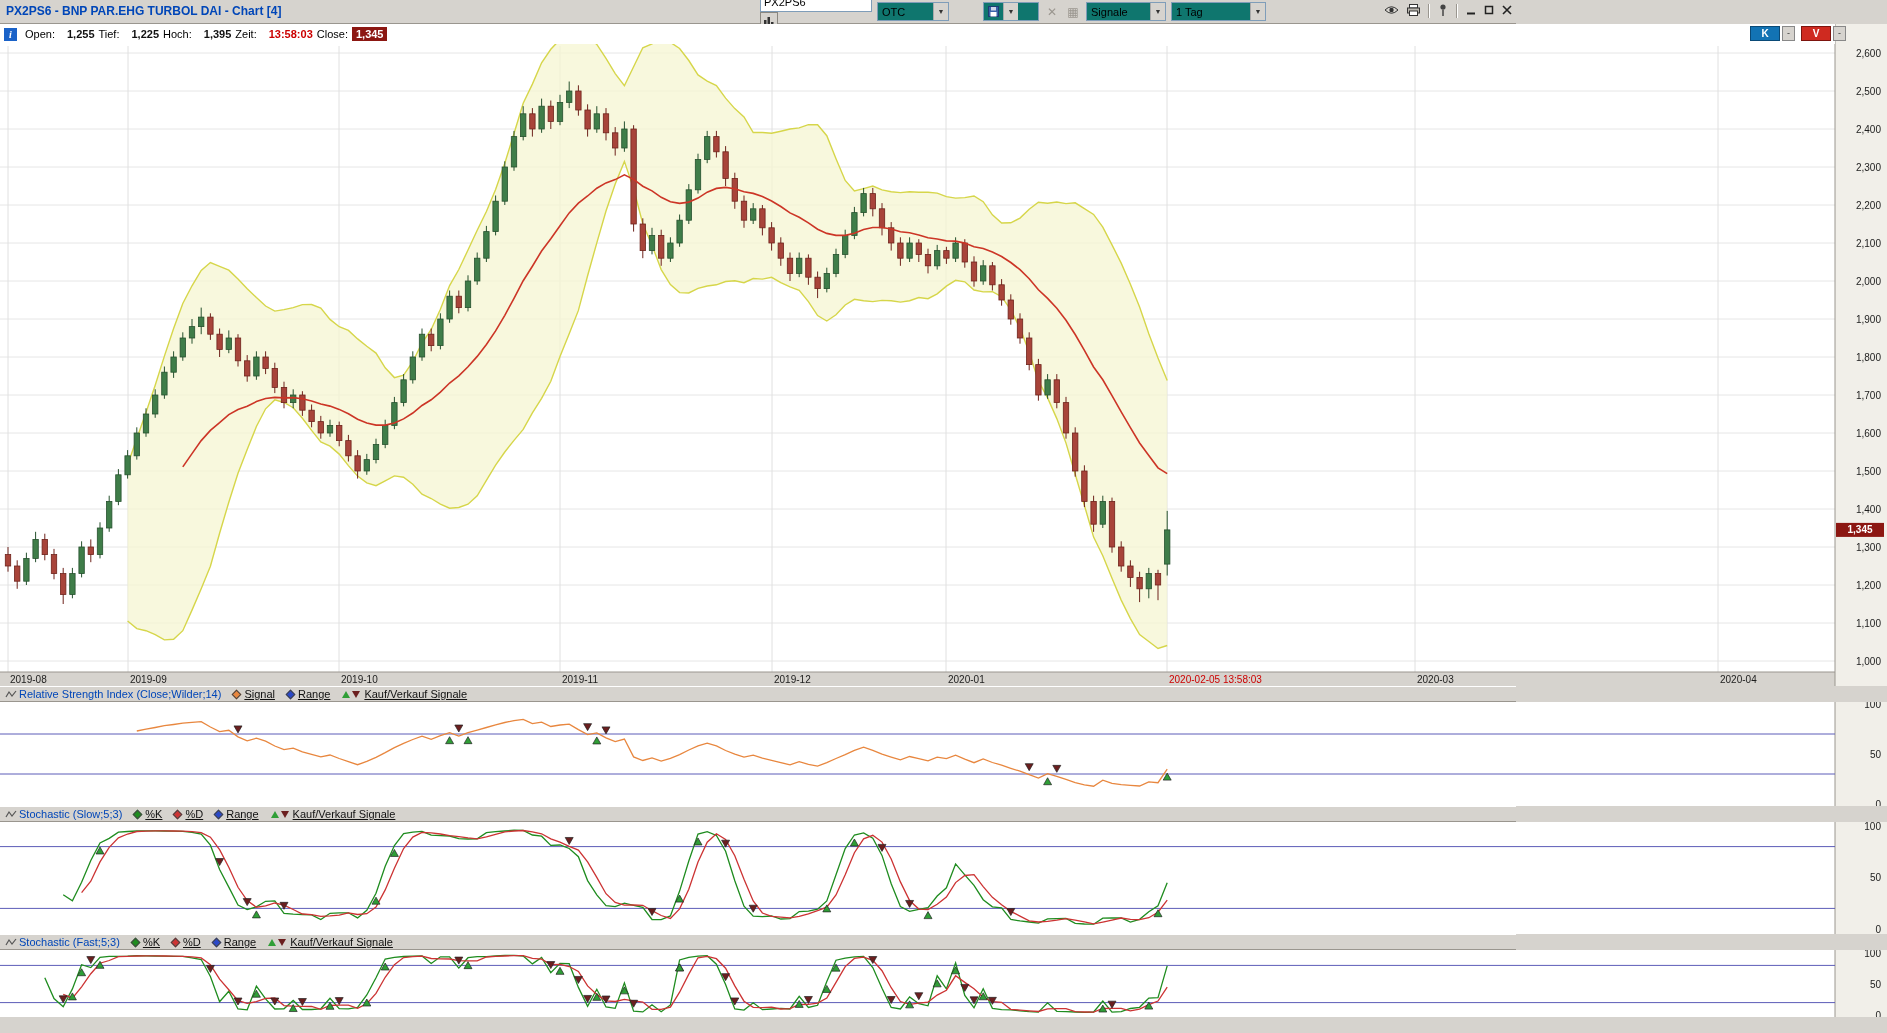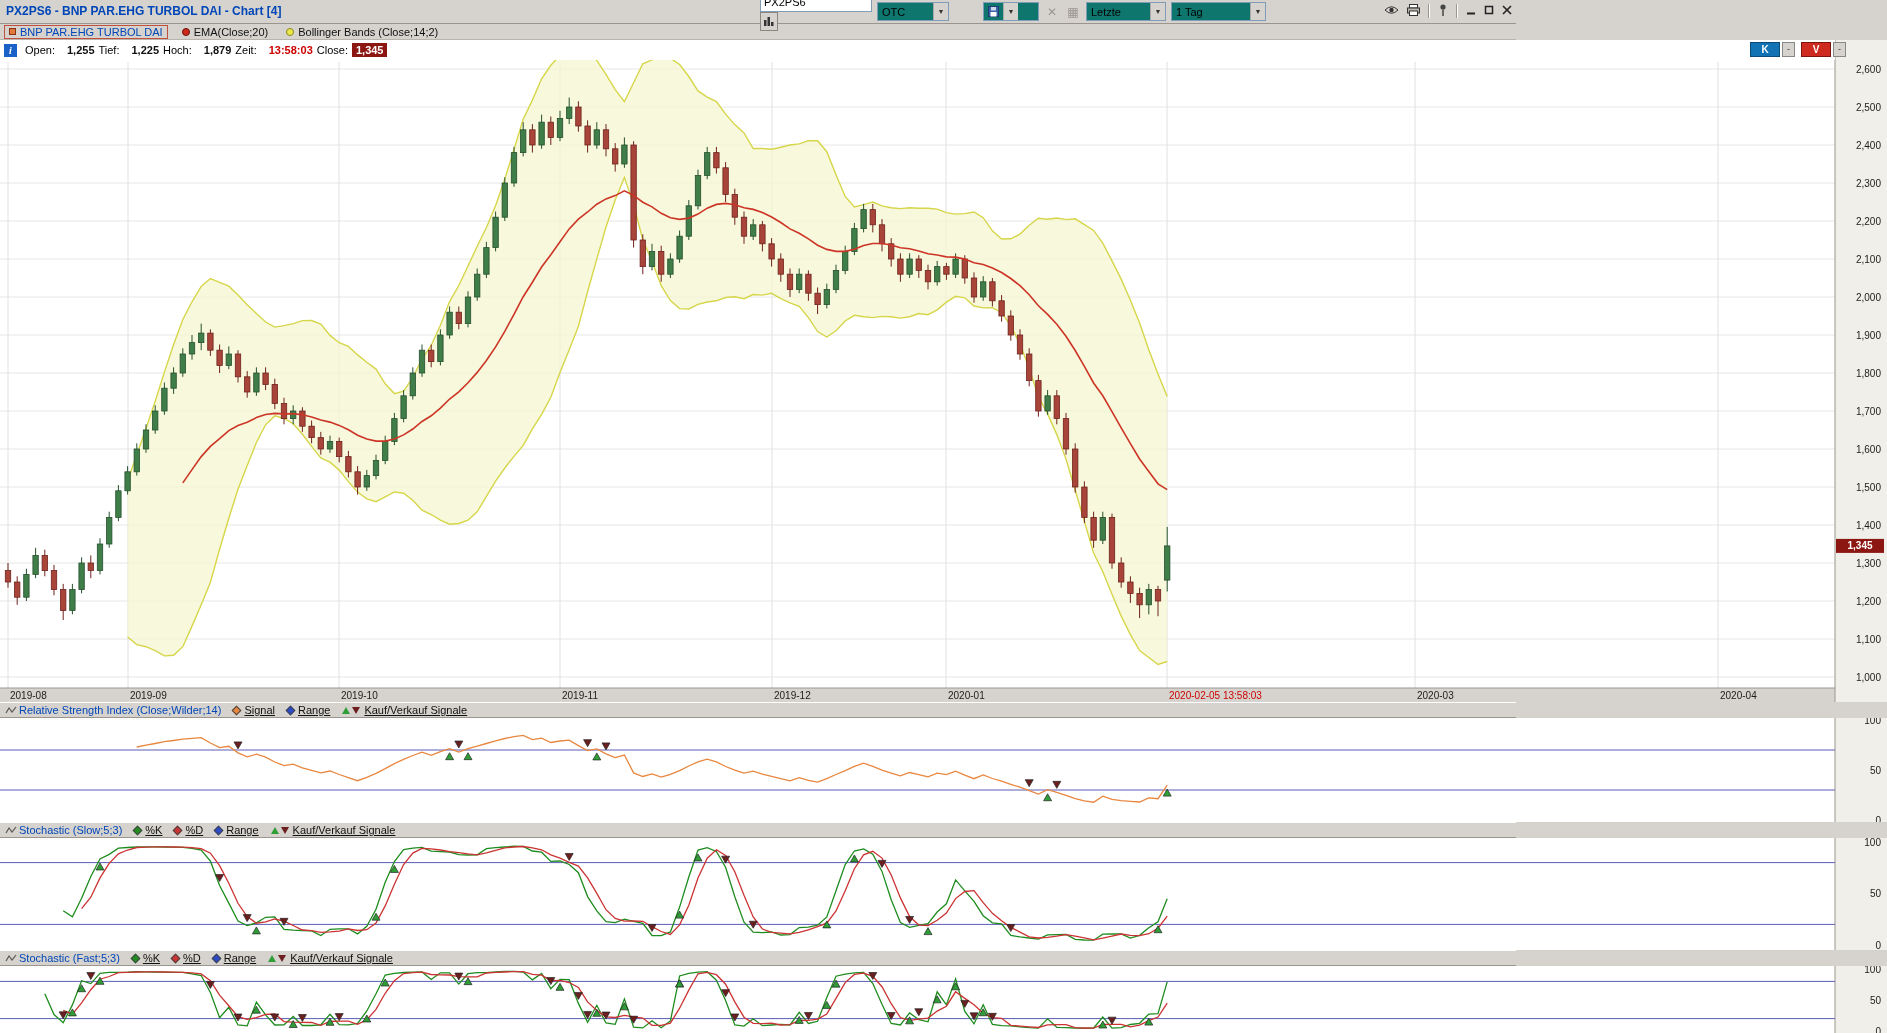--- a/index.html
+++ b/index.html
@@ -91,21 +91,21 @@
         <svg width="11" height="11" viewBox="0 0 11 11">
             <rect x="0.5" y="0.5" width="10" height="10" fill="#3a62a8" stroke="#1d3c72"></rect>
             <rect x="3" y="1" width="5" height="3.5" fill="#cfd8ea"></rect>
             <rect x="2.5" y="6" width="6" height="4.5" fill="#fff"></rect>
           </svg>
         <span class="arrow">▼</span>
       </span>
       <span class="tb-ico">✕</span>
       <span class="tb-ico">▦</span>
       <span class="select w80">
-        <span class="sel-txt">Letzte</span>
+        <span class="sel-txt">Signale</span>
         <span class="arrow">▼</span>
       </span>
       <span class="select w95">
         <span class="sel-txt">1 Tag</span>
         <span class="arrow">▼</span>
       </span>
     </div>
     <div class="tb-right">
       <span><svg width="15" height="10" viewBox="0 0 15 10">
             <path d="M1 5 Q7.5 -1.5 14 5 Q7.5 11.5 1 5 Z" fill="none" stroke="#333"></path>
@@ -127,34 +127,20 @@
           </svg></span>
       <span><svg width="10" height="10" viewBox="0 0 10 10">
             <rect x="1.5" y="1.5" width="7" height="7" fill="none" stroke="#222" stroke-width="1.5"></rect>
           </svg></span>
       <span><svg width="10" height="10" viewBox="0 0 10 10">
             <path d="M1 1 L9 9 M9 1 L1 9" stroke="#222" stroke-width="1.6"></path>
           </svg></span>
     </div>
   </div>
 
-  <div class="legend-row">
-    <span class="chip selected">
-      <span class="mk-sq"></span>
-      <span class="chip-label blue">BNP PAR.EHG TURBOL DAI</span>
-    </span>
-    <span class="chip">
-      <span class="mk-circle mk-red"></span>
-      <span class="chip-label">EMA(Close;20)</span>
-    </span>
-    <span class="chip">
-      <span class="mk-circle mk-yellow"></span>
-      <span class="chip-label">Bollinger Bands (Close;14;2)</span>
-    </span>
-  </div>
 
   <div class="chart-wrap">
     <svg id="main-svg" class="chart-svg" width="1887" height="662">
         <rect x="0" y="0" width="1835" height="648" fill="#ffffff"></rect>
         <rect x="0" y="648" width="1835" height="14" fill="#d6d3ce"></rect>
         <rect x="1835" y="0" width="52" height="662" fill="#f1efe9"></rect>
         <line x1="0" y1="637" x2="1835" y2="637" stroke="#e6e6e6"></line>
         <text x="1881" y="640.5" text-anchor="end" class="">1,000</text>
         <line x1="0" y1="599" x2="1835" y2="599" stroke="#e6e6e6"></line>
         <text x="1881" y="602.5" text-anchor="end" class="">1,100</text>
@@ -469,21 +455,21 @@
         <rect x="1836" y="498.9" width="48" height="14" fill="#8c1712"></rect>
         <text x="1860" y="509.4" text-anchor="middle" class="badge">1,345</text>
       </svg>
     <div class="quote-bar">
       <span class="info-ico">i</span>
       <span class="q-label">Open:</span>
       <span class="q-val">1,255</span>
       <span class="q-label">Tief:</span>
       <span class="q-val">1,225</span>
       <span class="q-label">Hoch:</span>
-      <span class="q-val">1,879</span>
+      <span class="q-val">1,395</span>
       <span class="q-label">Zeit:</span>
       <span class="q-val red">13:58:03</span>
       <span class="q-label">Close:</span>
       <span class="q-badge">1,345</span>
       <span class="kv">
         <button class="k-btn">K</button>
         <button class="kv-mini">-</button>
         <button class="v-btn">V</button>
         <button class="kv-mini">-</button>
       </span>

